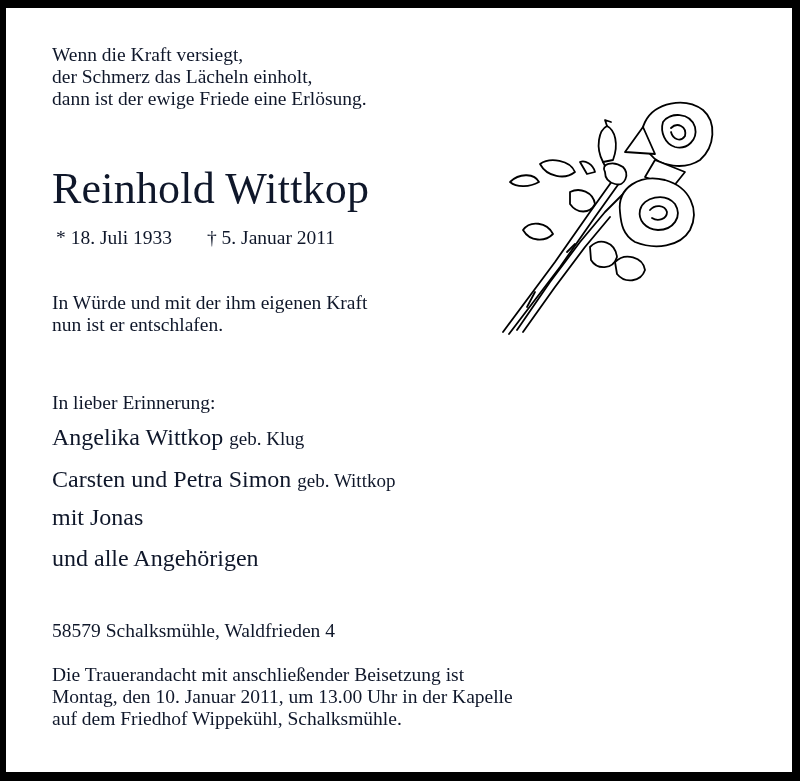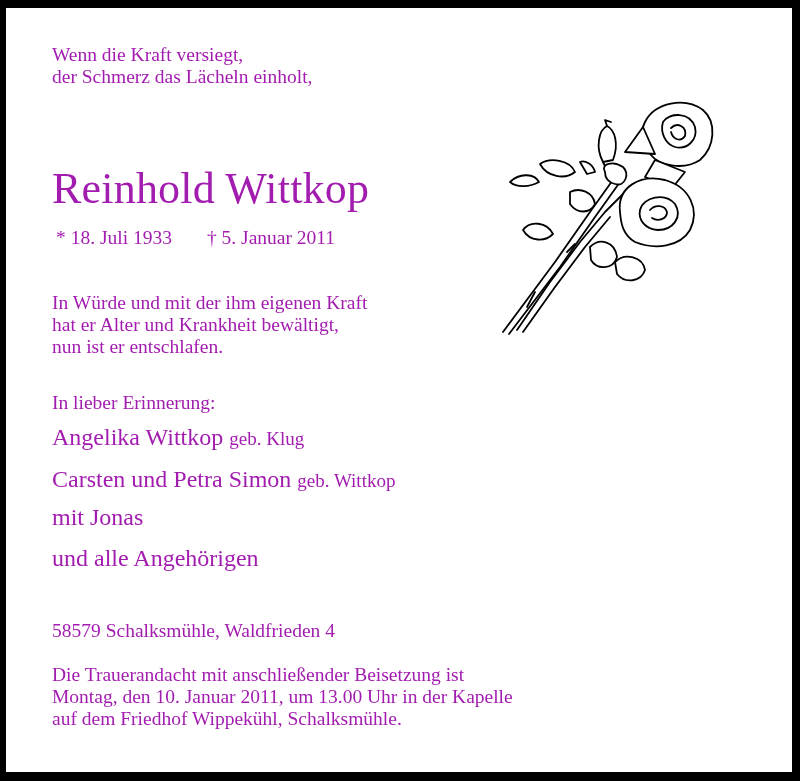--- a/index.html
+++ b/index.html
@@ -4,21 +4,21 @@
 <style>
   html, body { margin: 0; padding: 0; background: #fff; }
   body { width: 800px; height: 781px; position: relative; overflow: hidden; }
   .frame {
     position: absolute; left: 0; top: 0; width: 800px; height: 781px;
     box-sizing: border-box;
     border-left: 6px solid #000; border-top: 8px solid #000;
     border-right: 8px solid #000; border-bottom: 9px solid #000;
     background: #fff;
   }
-  .serif { font-family: "Liberation Serif", "DejaVu Serif", serif; color: #a21caf; }
+  .serif { font-family: "Liberation Serif", "DejaVu Serif", serif; color: #0f172a; }
   .abs { position: absolute; }
   .poem { left: 52px; top: 44px; font-size: 19.5px; line-height: 22px; }
   .name { left: 52px; top: 165px; font-size: 44px; line-height: 48px; letter-spacing: 0.2px; }
   .dates { left: 56px; top: 226px; font-size: 19.5px; line-height: 24px; white-space: pre; text-align: right; }
   .dates span { display: inline-block; }
   .dates .died { margin-left: 35px; }
   .tribute { left: 52px; top: 292px; font-size: 19.5px; line-height: 22px; }
   .memory { left: 52px; top: 392px; font-size: 19.5px; line-height: 22px; }
   .family { left: 52px; top: 425px; }
   .fam-line { font-size: 24px; line-height: 25px; white-space: nowrap; }
@@ -31,29 +31,29 @@
   .rose { left: 495px; top: 92px; width: 220px; height: 245px; }
 </style>
 </head>
 <body>
 
 <div class="frame"></div>
 
 <div class="abs serif poem">
   <span class="line">Wenn die Kraft versiegt,</span>
   <span class="line">der Schmerz das Lächeln einholt,</span>
+  <span class="line">dann ist der ewige Friede eine Erlösung.</span>
 </div>
 
 <div class="abs serif name">Reinhold Wittkop</div>
 
 <div class="abs serif dates"><span>* 18. Juli 1933</span><span class="died">† 5. Januar 2011</span></div>
 
 <div class="abs serif tribute">
   <span class="line">In Würde und mit der ihm eigenen Kraft</span>
-  <span class="line">hat er Alter und Krankheit bewältigt,</span>
   <span class="line">nun ist er entschlafen.</span>
 </div>
 
 <div class="abs serif memory">In lieber Erinnerung:</div>
 
 <div class="abs serif family">
   <div class="fam-line"><span>Angelika Wittkop</span> <span class="geb">geb. Klug</span></div>
   <div class="fam-line sp"><span>Carsten und Petra Simon</span> <span class="geb">geb. Wittkop</span></div>
   <div class="fam-line gap"><span>mit Jonas</span></div>
   <div class="fam-line sp"><span>und alle Angehörigen</span></div>

